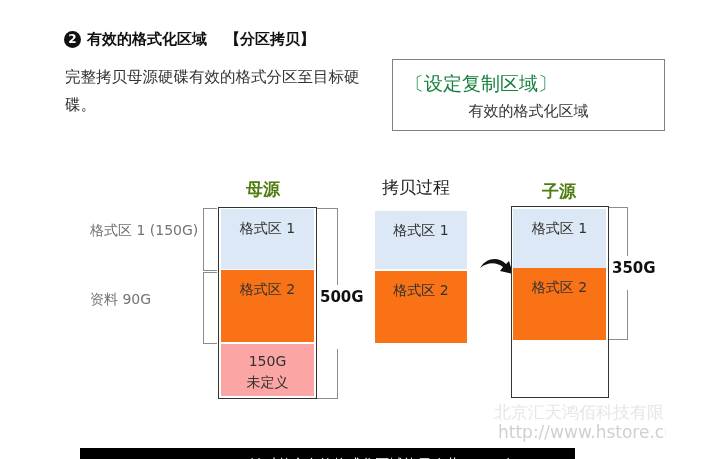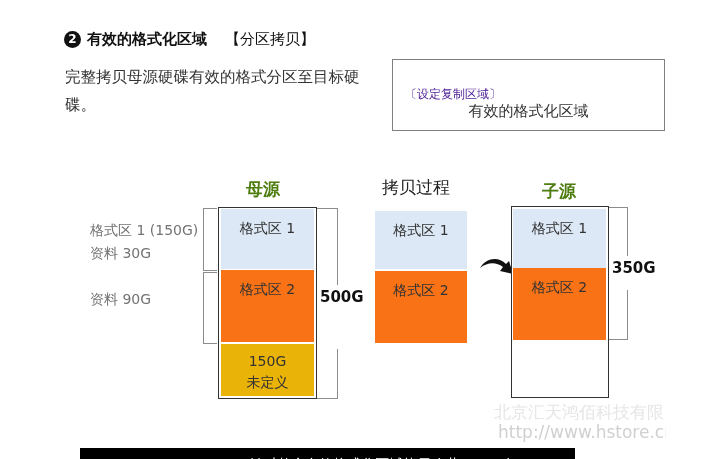--- a/index.html
+++ b/index.html
@@ -8,36 +8,36 @@
     background: #ffffff; color: #222;
     font-family: "DejaVu Sans", "Liberation Sans", sans-serif;
   }
   .abs { position: absolute; }
   .title { left: 64px; top: 30px; font-size: 15px; font-weight: bold; color: #111; white-space: nowrap; }
   .title .num {
     display: inline-block; width: 17px; height: 17px; border-radius: 50%;
     background: #111; color: #fff; font-size: 12px; line-height: 17px; text-align: center;
     margin-right: 6px; vertical-align: 1px;
   }
-  .title .bracket { margin-left: 18px; font-weight: normal; }
+  .title .bracket { margin-left: 18px; font-weight: bold; }
   .desc { left: 65px; top: 63px; width: 320px; font-size: 15.5px; line-height: 28px; color: #333; }
   .setbox {
     left: 392px; top: 59px; width: 273px; height: 72px;
     border: 1.5px solid #808080; box-sizing: border-box;
   }
-  .setbox .l1 { position: absolute; left: 12px; top: 26px; font-size: 12px; color: #4c1d95; }
+  .setbox .l1 { position: absolute; left: 12px; top: 11px; font-size: 19px; color: #15803d; }
   .setbox .l2 { position: absolute; left: 0; width: 100%; top: 42px; text-align: center; font-size: 15px; color: #333; }
 
   .head { font-size: 17px; font-weight: bold; color: #4d7c0f; text-align: center; width: 100px; }
   .head.light { font-weight: normal; color: #222; }
   .disk { border: 1.5px solid #333; box-sizing: border-box; background: #fff; }
   .seg { position: absolute; text-align: center; font-size: 14px; color: #333; box-sizing: border-box; }
   .blue { background: #dce8f5; }
   .orange { background: #f97316; }
-  .gray { background: #eab308; text-align: center; }
+  .gray { background: #fca5a5; text-align: center; }
   .seg .lbl { display: block; padding-top: 11px; }
   .gray .lbl { padding-top: 7px; line-height: 21px; }
 
   .bracket-l {
     border: 1.5px solid #8c8c8c; border-right: none; box-sizing: border-box;
   }
   .bracket-r {
     border: 1.5px solid #8c8c8c; border-left: none; box-sizing: border-box;
   }
   .gap-mask { background: #fff; }
@@ -64,21 +64,20 @@
 
 <div class="abs setbox">
   <div class="l1">〔设定复制区域〕</div>
   <div class="l2">有效的格式化区域</div>
 </div>
 
 <div class="abs head" style="left:213px; top:178px;">母源</div>
 
 <div class="abs side" style="left:90px; top:219px;">
   <div>格式区 1 (150G)</div>
-  <div>资料  30G</div>
 </div>
 <div class="abs side" style="left:90px; top:288px;">
   <div>资料  90G</div>
 </div>
 
 <div class="abs bracket-l" style="left:203px; top:208px; width:14px; height:63px;"></div>
 <div class="abs bracket-l" style="left:203px; top:272px; width:14px; height:72px;"></div>
 
 <div class="abs disk" style="left:218px; top:207px; width:99px; height:192px;">
   <div class="seg blue" style="left:2px; top:1px; width:93px; height:60px;">

